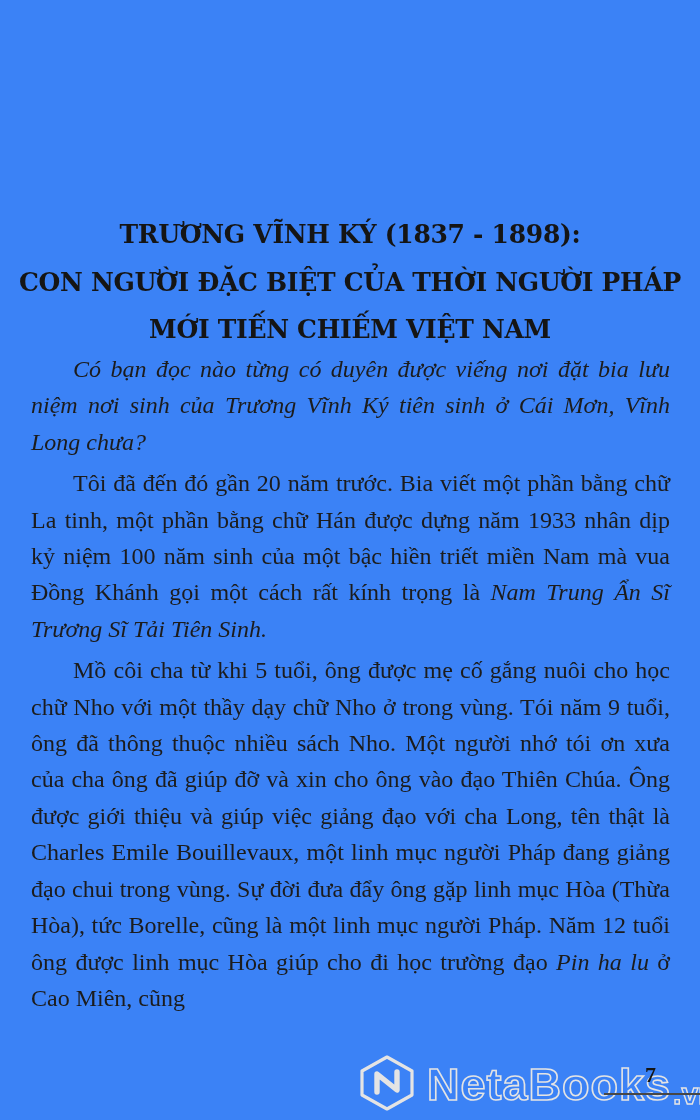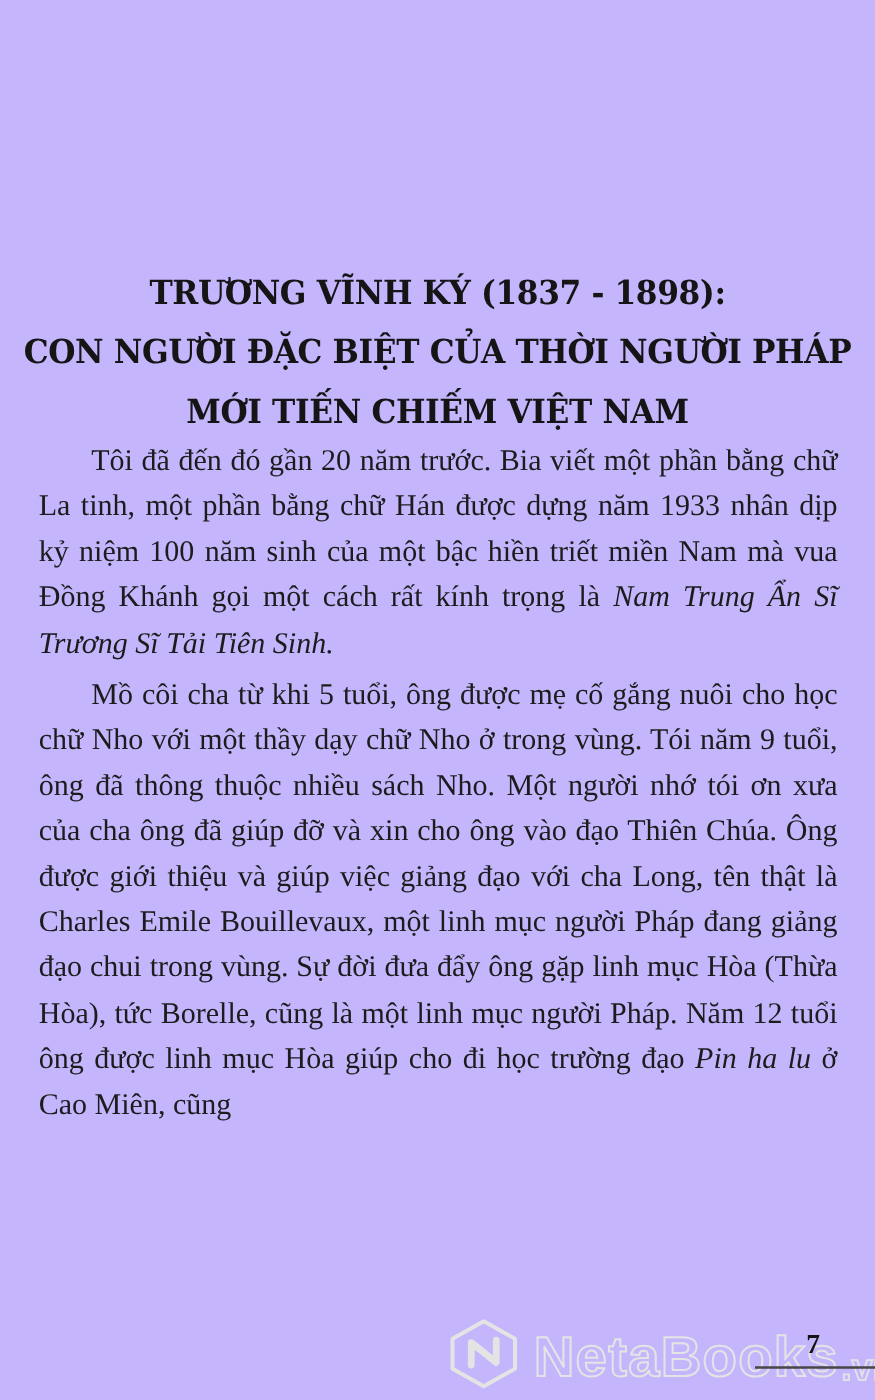--- a/index.html
+++ b/index.html
@@ -3,21 +3,21 @@
 <meta charset="utf-8">
 <style>
   html, body { margin: 0; padding: 0; }
   body {
     width: 700px; height: 1120px;
     background: #ffffff;
     font-family: "Liberation Serif", serif;
     position: relative;
     overflow: hidden;
   }
-  .page { position: absolute; inset: 0; background: #c4b5fd; }
+  .page { position: absolute; inset: 0; background: #3b82f6; }
 
   .title {
     position: absolute;
     top: 210px; left: 0; right: 0;
     margin: 0;
     text-align: center;
     font-family: "DejaVu Serif", serif;
     font-weight: bold;
     font-size: 25px;
     line-height: 45px;
@@ -96,20 +96,21 @@
 
 <div class="page">
 
   <h1 class="title">
     <span class="title-line">TRƯƠNG VĨNH KÝ (1837 - 1898):</span>
     <span class="title-line">CON NGƯỜI ĐẶC BIỆT CỦA THỜI NGƯỜI PHÁP</span>
     <span class="title-line">MỚI TIẾN CHIẾM VIỆT NAM</span>
   </h1>
 
   <div class="content">
+      <p class="intro"><span>Có bạn đọc nào từng có duyên được viếng nơi đặt bia lưu niệm nơi sinh của Trương Vĩnh Ký tiên sinh ở Cái Mơn, Vĩnh Long chưa?</span></p>
       <p><span>Tôi đã đến đó gần 20 năm trước. Bia viết một phần bằng chữ La tinh, một phần bằng chữ Hán được dựng năm 1933 nhân dịp kỷ niệm 100 năm sinh của một bậc hiền triết miền Nam mà vua Đồng Khánh gọi một cách rất kính trọng là </span><em>Nam Trung Ẩn Sĩ Trương Sĩ Tải Tiên Sinh.</em></p>
       <p><span>Mồ côi cha từ khi 5 tuổi, ông được mẹ cố gắng nuôi cho học chữ Nho với một thầy dạy chữ Nho ở trong vùng. Tói năm 9 tuổi, ông đã thông thuộc nhiều sách Nho. Một người nhớ tói ơn xưa của cha ông đã giúp đỡ và xin cho ông vào đạo Thiên Chúa. Ông được giới thiệu và giúp việc giảng đạo với cha Long, tên thật là Charles Emile Bouillevaux, một linh mục người Pháp đang giảng đạo chui trong vùng. Sự đời đưa đẩy ông gặp linh mục Hòa (Thừa Hòa), tức Borelle, cũng là một linh mục người Pháp. Năm 12 tuổi ông được linh mục Hòa giúp cho đi học trường đạo </span><em>Pin ha lu</em><span> ở Cao Miên, cũng</span></p>
     </div>
 
   <div class="watermark">
     <span class="wm-logo">
       <svg width="62" height="58" viewBox="0 0 62 58" fill="none">
         <path d="M31 3 L56 17 L56 41 L31 55 L6 41 L6 17 Z" stroke="#e4e4e4" stroke-width="3.2" stroke-linejoin="round" fill="none"></path>
         <path d="M21 38 L21 20 L41 36 L41 18" stroke="#e4e4e4" stroke-width="5.4" stroke-linejoin="round" stroke-linecap="round" fill="none"></path>
       </svg>

